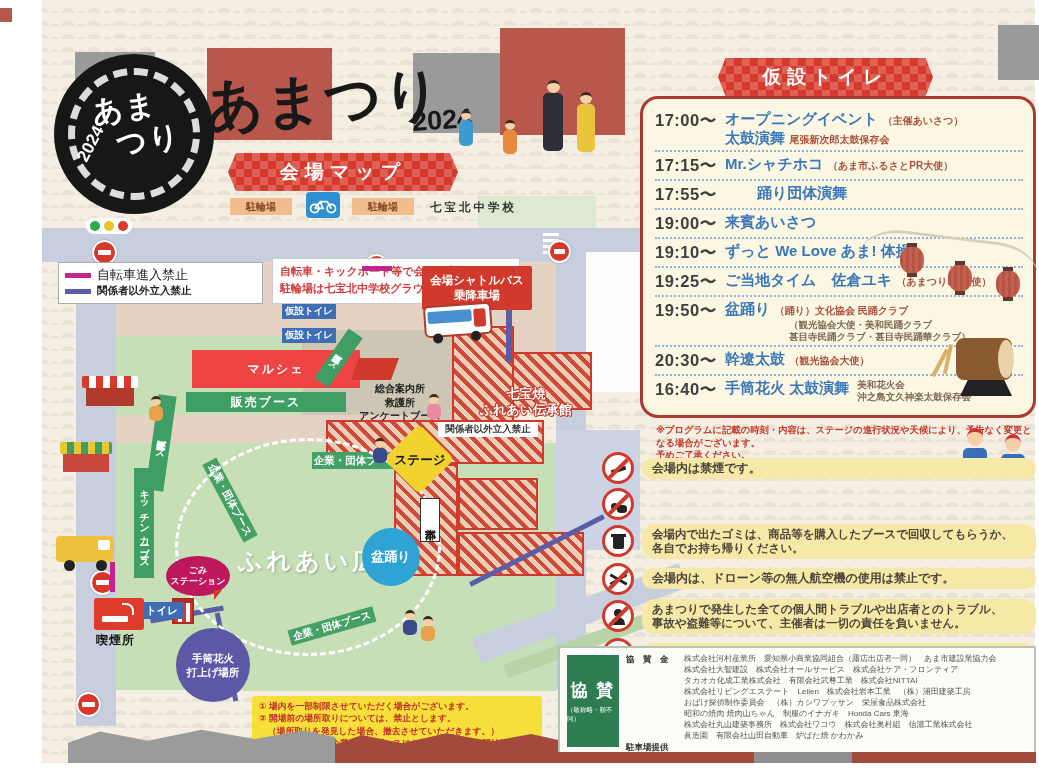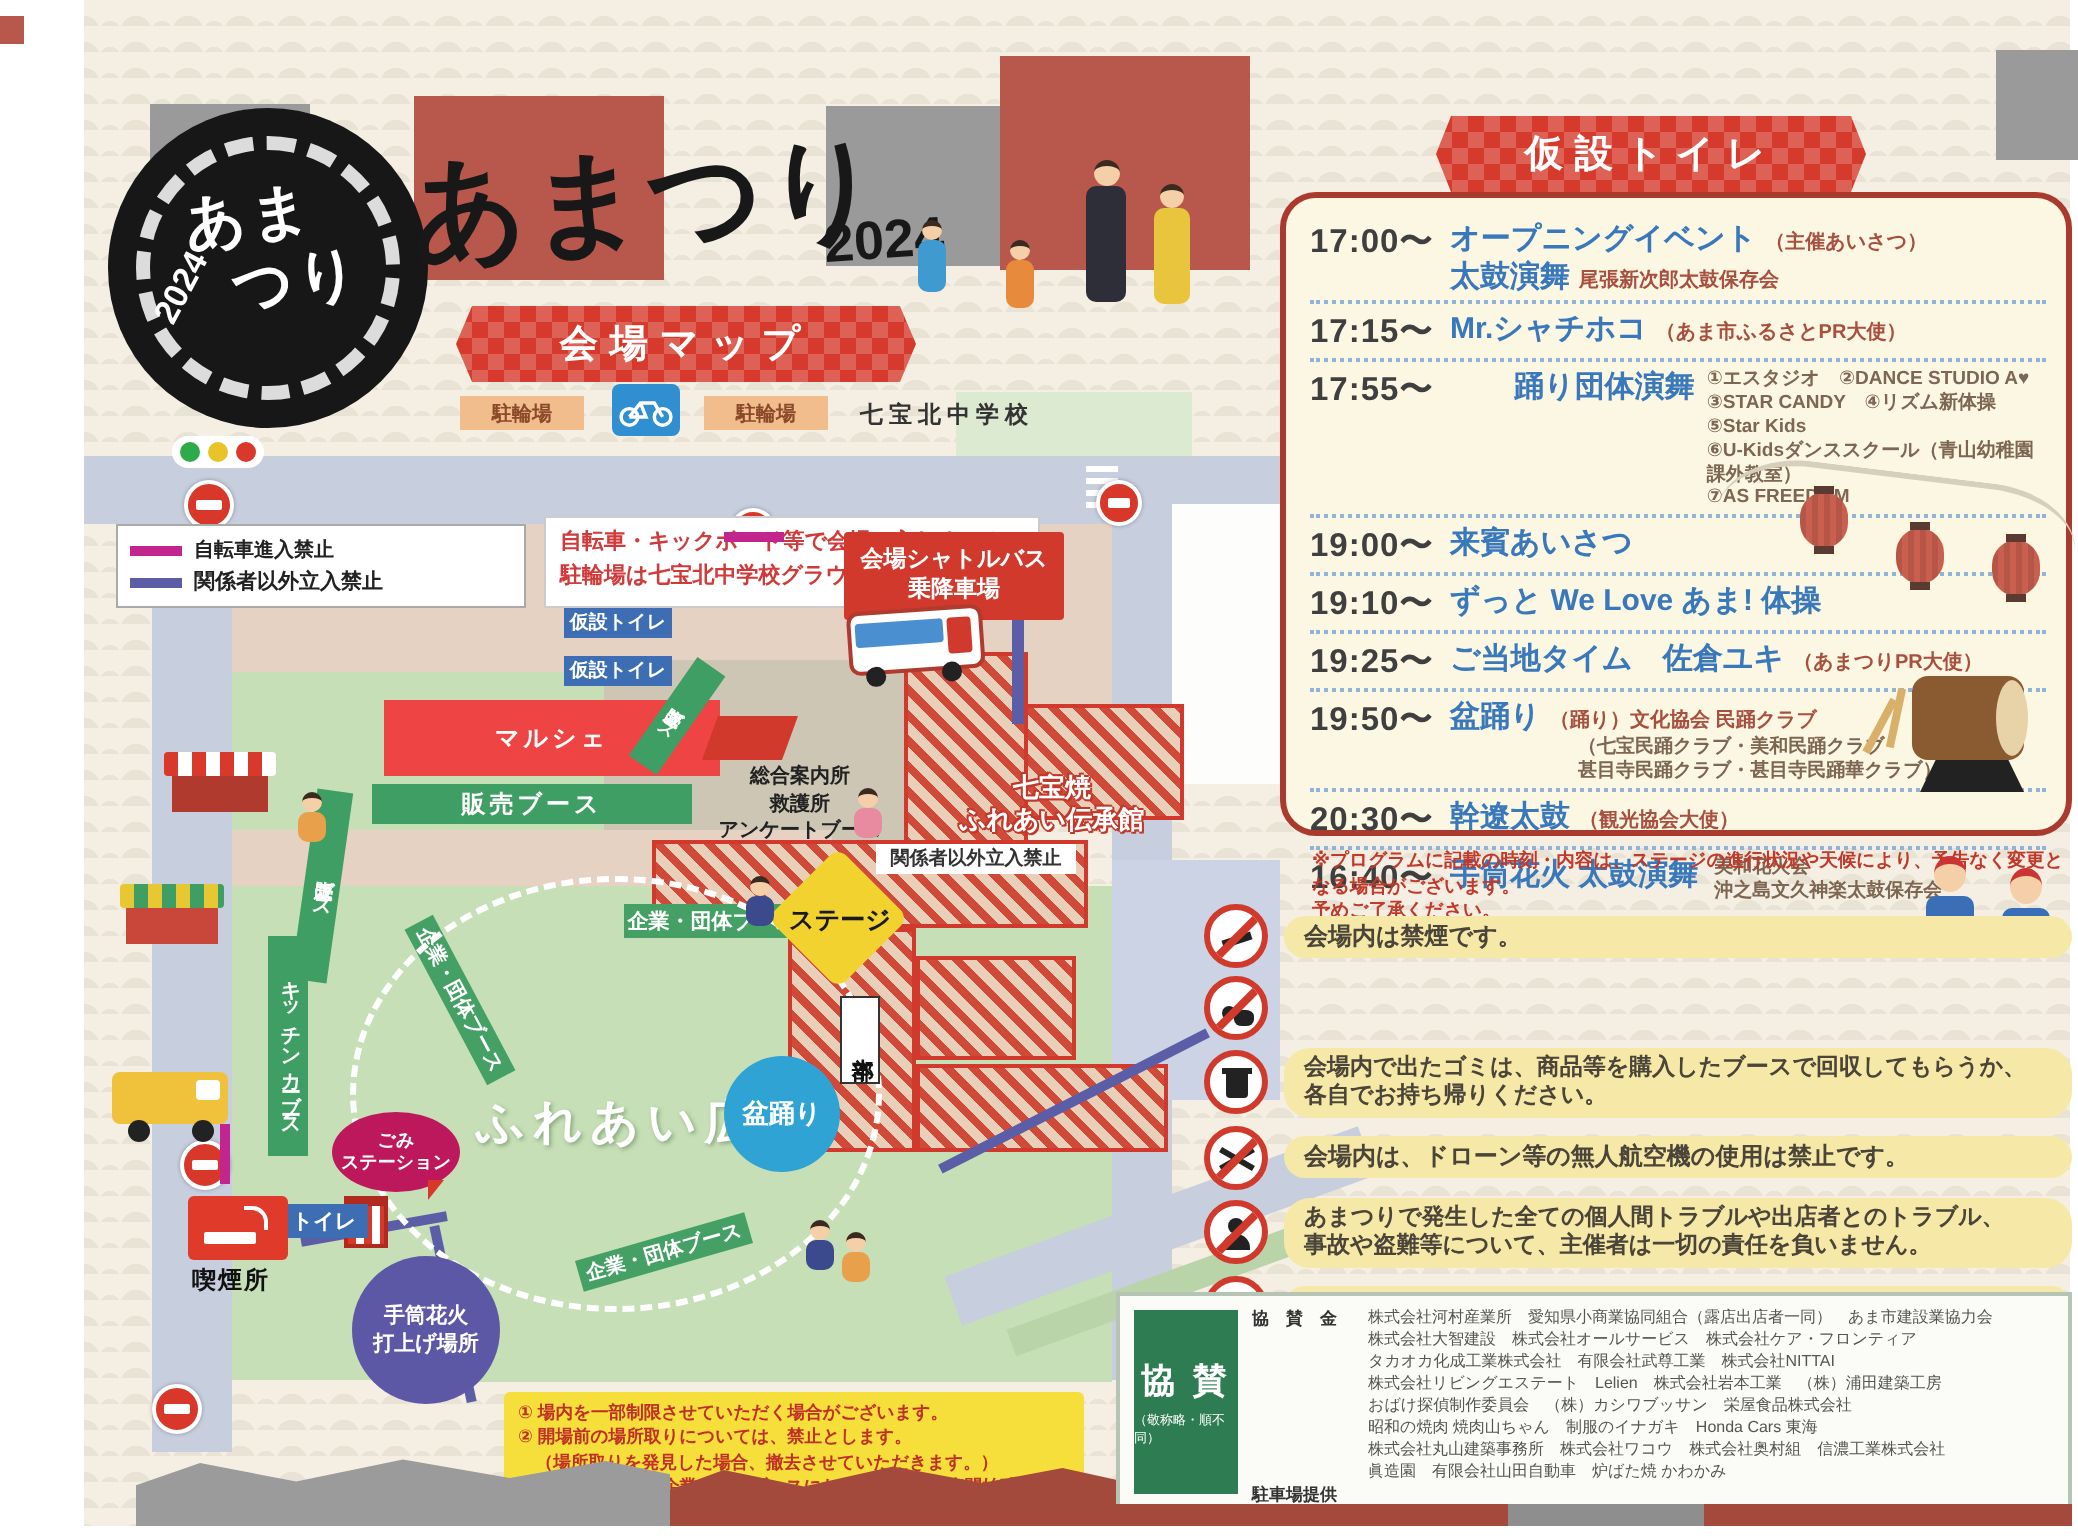--- a/index.html
+++ b/index.html
@@ -152,21 +152,21 @@
   <div class="abs noentry" style="left:90px;top:570px;width:21px;height:21px;">
       <div class="bar"></div>
     </div>
   <div class="abs noentry" style="left:76px;top:692px;width:21px;height:21px;">
       <div class="bar"></div>
     </div>
 
   <div class="abs" style="left:58px;top:262px;width:205px;height:42px;background:#fff;border:1px solid #aaa;padding:4px 6px;box-sizing:border-box;">
     <div style="display:flex;align-items:center;gap:6px;height:16px;">
       <div style="width:26px;height:5px;background:#c2268e;"></div>
-      <span style="font-size:10px;color:#222;font-weight:bold;">自転車進入禁止</span>
+      <span style="font-size:13px;color:#222;font-weight:normal;">自転車進入禁止</span>
     </div>
     <div style="display:flex;align-items:center;gap:6px;height:16px;">
       <div style="width:26px;height:5px;background:#5b5ea6;"></div>
       <span style="font-size:10.5px;color:#222;font-weight:bold;">関係者以外立入禁止</span>
     </div>
   </div>
 
   <div class="abs" style="left:272px;top:258px;width:248px;height:46px;background:#fff;border:1px solid #ccc;padding:4px 7px;box-sizing:border-box;">
     <div style="font-size:11px;font-weight:bold;color:#d03a3a;line-height:1.55;">自転車・キックボード等で会場に入れません</div>
     <div style="font-size:11px;font-weight:bold;color:#d03a3a;line-height:1.55;">駐輪場は七宝北中学校グラウンドにあります</div>
@@ -304,27 +304,20 @@
     </div>
     <div class="prow">
       <div class="ptime">17:15〜</div>
       <div class="pbody"><span class="ptitle">Mr.シャチホコ</span>
         <span class="pnote">（あま市ふるさとPR大使）</span></div>
     </div>
     <div class="prow">
       <div class="ptime">17:55〜</div>
       <div class="pbody" style="display:flex;gap:6px;margin-left:32px;">
         <span class="ptitle" style="white-space:nowrap;">踊り団体演舞</span>
-        <div class="pdetail">
-          <div>①エスタジオ　②DANCE STUDIO A♥</div>
-          <div>③STAR CANDY　④リズム新体操</div>
-          <div>⑤Star Kids</div>
-          <div>⑥U-Kidsダンススクール（青山幼稚園課外教室）</div>
-          <div>⑦AS FREEDOM</div>
-        </div>
       </div>
     </div>
     <div class="prow">
       <div class="ptime">19:00〜</div>
       <div class="pbody"><span class="ptitle">来賓あいさつ</span></div>
     </div>
     <div class="prow">
       <div class="ptime">19:10〜</div>
       <div class="pbody"><span class="ptitle">ずっと We Love あま! 体操</span></div>
     </div>
@@ -332,21 +325,21 @@
       <div class="ptime">19:25〜</div>
       <div class="pbody"><span class="ptitle">ご当地タイム　佐倉ユキ</span>
         <span class="pnote">（あまつりPR大使）</span></div>
     </div>
     <div class="prow">
       <div class="ptime">19:50〜</div>
       <div class="pbody">
         <div><span class="ptitle">盆踊り</span>
              <span class="pnote">（踊り）文化協会 民踊クラブ</span></div>
         <div class="pdetail" style="padding-left:64px;">
-          <div>（七宝民踊クラブ・美和民踊クラブ</div>
+          <div>（観光協会大使・美和民踊クラブ</div>
           <div>甚目寺民踊クラブ・甚目寺民踊華クラブ）</div>
         </div>
       </div>
     </div>
     <div class="prow">
       <div class="ptime">20:30〜</div>
       <div class="pbody"><span class="ptitle">幹遼太鼓</span>
         <span class="pnote">（観光協会大使）</span></div>
     </div>
     <div class="prow">

